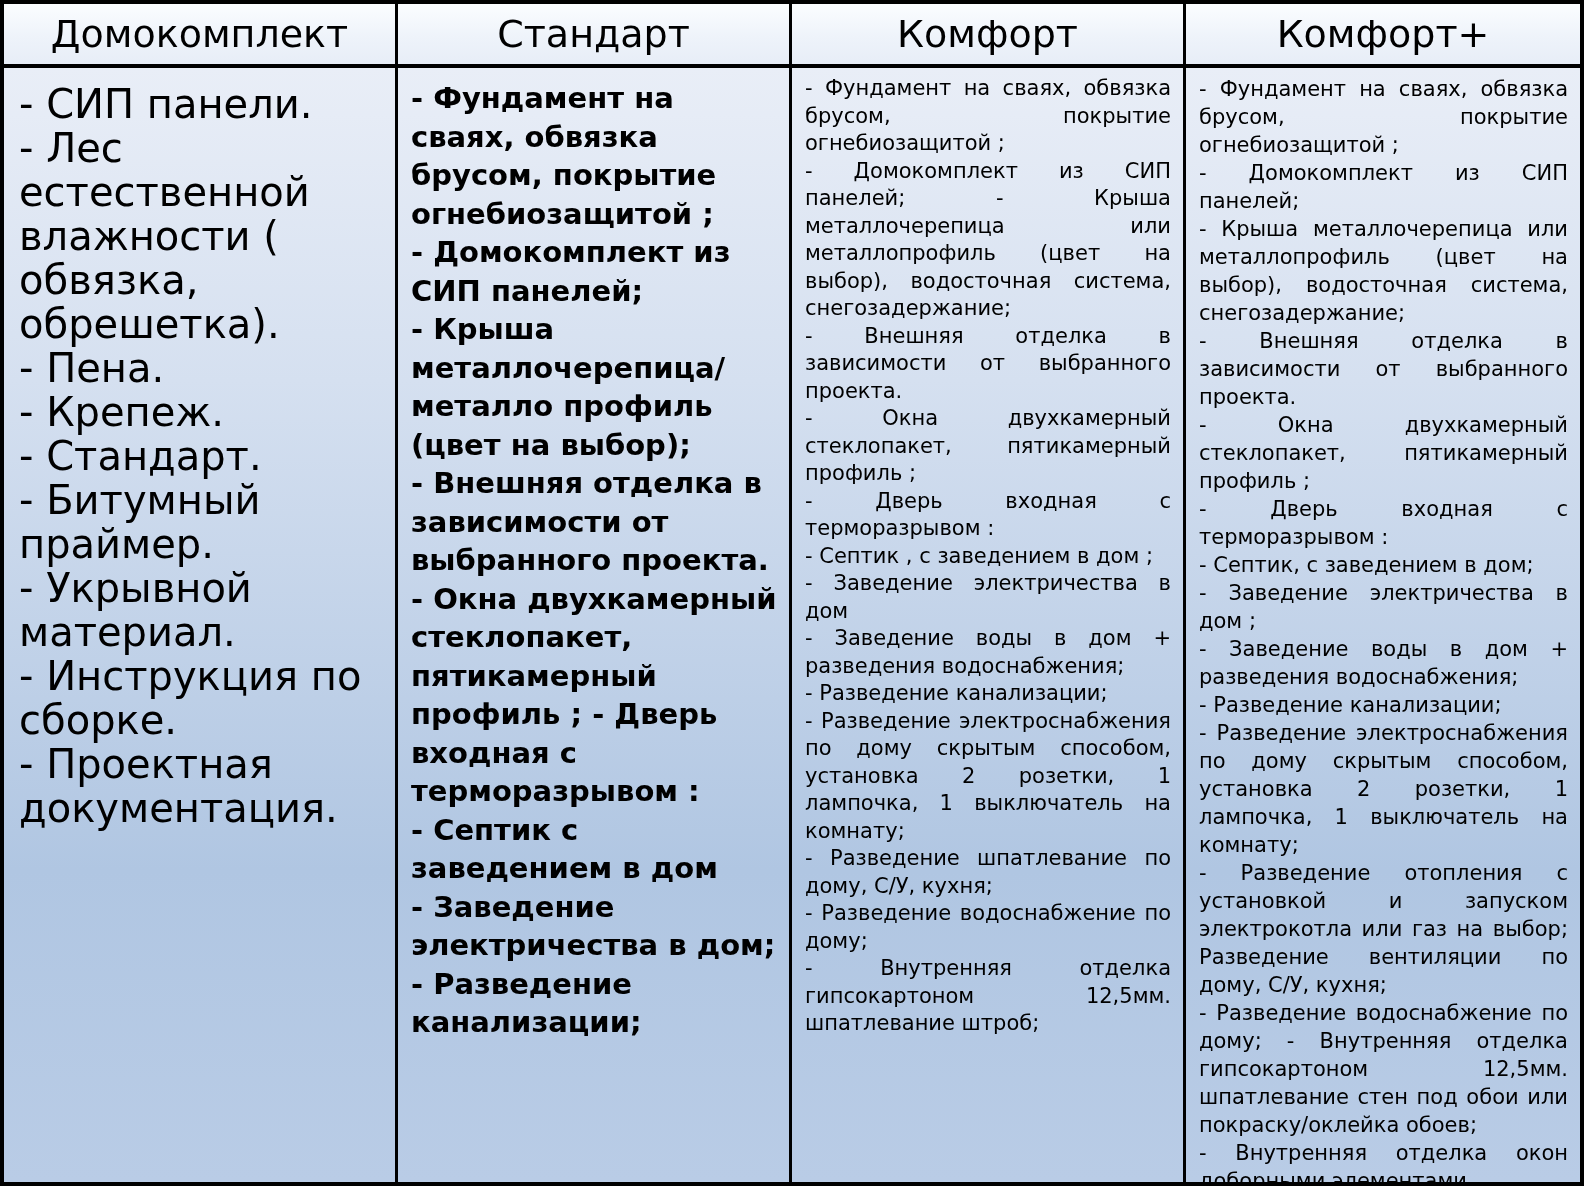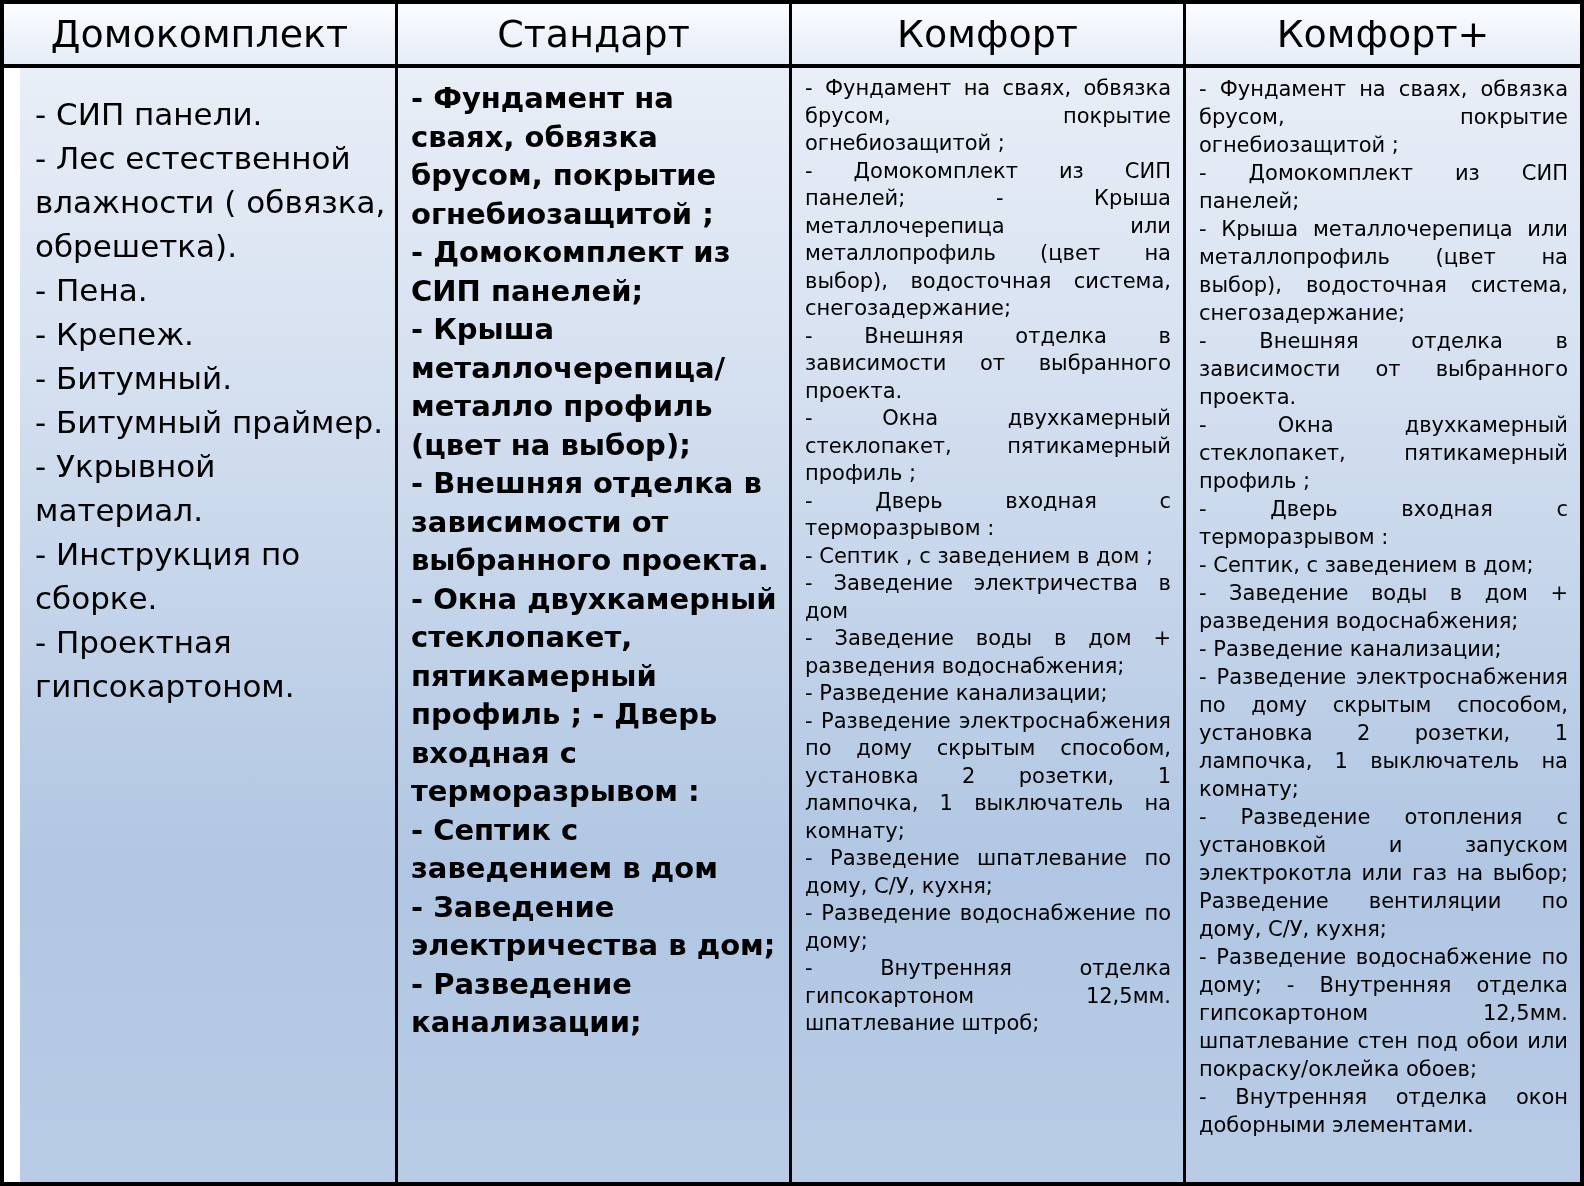--- a/index.html
+++ b/index.html
@@ -32,21 +32,21 @@
 
   .body-cell {
     border-right: 3px solid #000;
     background: linear-gradient(180deg, #e9eef7 0%, #d5e0f0 28%, #b0c6e2 72%, #b9cce6 100%);
     overflow: hidden;
   }
   .body-cell.last { border-right: none; }
 
   .body-cell p.item { margin: 0; }
 
-  .c1 { font-size: 31px; line-height: 44px; padding: 24px 8px 0 15px; margin-left: 16px; }
+  .c1 { font-size: 40px; line-height: 44px; padding: 14px 8px 0 15px; }
   .c2 { font-size: 29px; line-height: 38.5px; font-weight: bold; padding: 11px 6px 0 13px; }
   .c3 { font-size: 21px; line-height: 27.5px; padding: 7px 12px 0 13px; text-align: justify; }
   .c4 { font-size: 21px; line-height: 28px;   padding: 7px 12px 0 13px; text-align: justify; }
 </style>
 </head>
 <body>
 
 <div class="table">
 
   <div class="header-cell">
@@ -60,25 +60,25 @@
   </div>
   <div class="header-cell last">
     <span>Комфорт+</span>
   </div>
 
   <div class="body-cell c1">
       <p class="item">- СИП панели.</p>
       <p class="item">- Лес естественной влажности ( обвязка, обрешетка).</p>
       <p class="item">- Пена.</p>
       <p class="item">- Крепеж.</p>
-      <p class="item">- Битумный.</p>
+      <p class="item">- Стандарт.</p>
       <p class="item">- Битумный праймер.</p>
       <p class="item">- Укрывной материал.</p>
       <p class="item">- Инструкция по сборке.</p>
-      <p class="item">- Проектная гипсокартоном.</p>
+      <p class="item">- Проектная документация.</p>
     </div>
   <div class="body-cell c2">
       <p class="item">- Фундамент на сваях, обвязка брусом, покрытие огнебиозащитой ;</p>
       <p class="item">- Домокомплект из СИП панелей;</p>
       <p class="item">- Крыша металлочерепица/металло профиль (цвет на выбор);</p>
       <p class="item">- Внешняя отделка в зависимости от выбранного проекта.</p>
       <p class="item">- Окна двухкамерный стеклопакет, пятикамерный профиль ; - Дверь входная с терморазрывом :</p>
       <p class="item">- Септик с заведением в дом</p>
       <p class="item">- Заведение электричества в дом;</p>
       <p class="item">- Разведение канализации;</p>
@@ -99,20 +99,21 @@
       <p class="item">- Внутренняя отделка гипсокартоном 12,5мм. шпатлевание штроб;</p>
     </div>
   <div class="body-cell c4 last">
       <p class="item">- Фундамент на сваях, обвязка брусом, покрытие огнебиозащитой ;</p>
       <p class="item">- Домокомплект из СИП панелей;</p>
       <p class="item">- Крыша металлочерепица или металлопрофиль (цвет на выбор), водосточная система, снегозадержание;</p>
       <p class="item">- Внешняя отделка в зависимости от выбранного проекта.</p>
       <p class="item">- Окна двухкамерный стеклопакет, пятикамерный профиль ;</p>
       <p class="item">- Дверь входная с терморазрывом :</p>
       <p class="item">- Септик, с заведением в дом;</p>
+      <p class="item">- Заведение электричества в дом ;</p>
       <p class="item">- Заведение воды в дом + разведения водоснабжения;</p>
       <p class="item">- Разведение канализации;</p>
       <p class="item">- Разведение электроснабжения по дому скрытым способом, установка 2 розетки, 1 лампочка, 1 выключатель на комнату;</p>
       <p class="item">- Разведение отопления с установкой и запуском электрокотла или газ на выбор; Разведение вентиляции по дому, С/У, кухня;</p>
       <p class="item">- Разведение водоснабжение по дому; - Внутренняя отделка гипсокартоном 12,5мм. шпатлевание стен под обои или покраску/оклейка обоев;</p>
       <p class="item">- Внутренняя отделка окон доборными элементами.</p>
     </div>
 
 </div>
 

